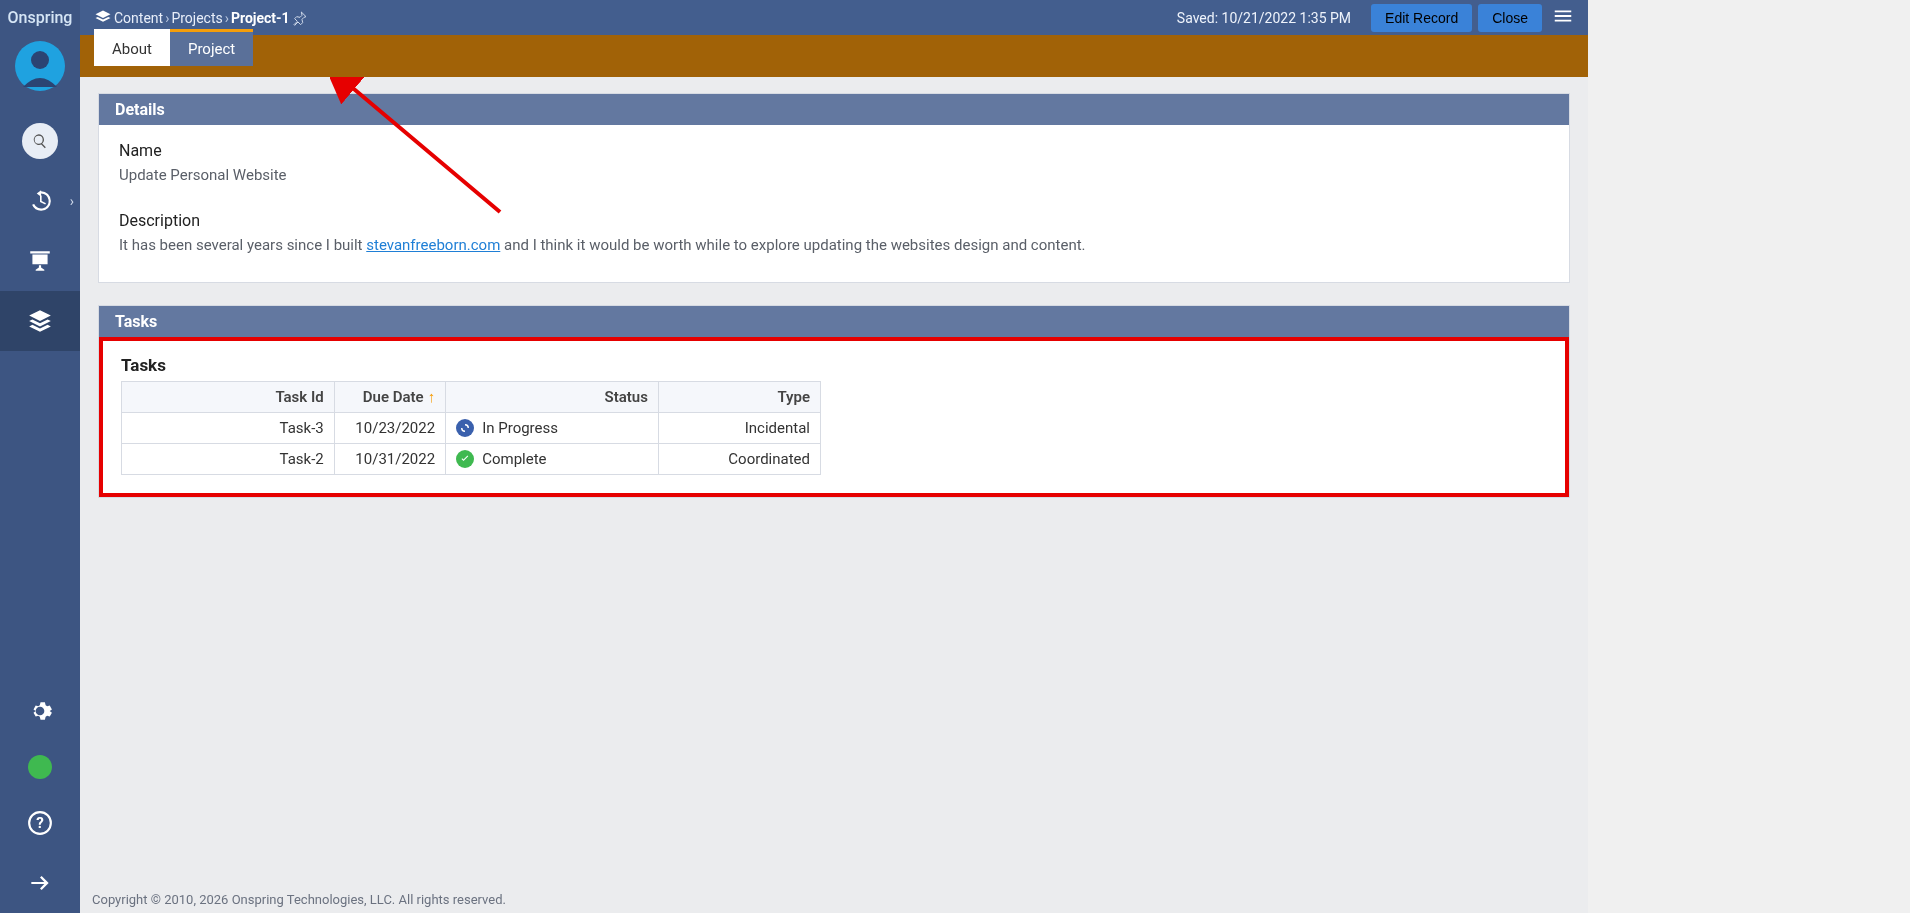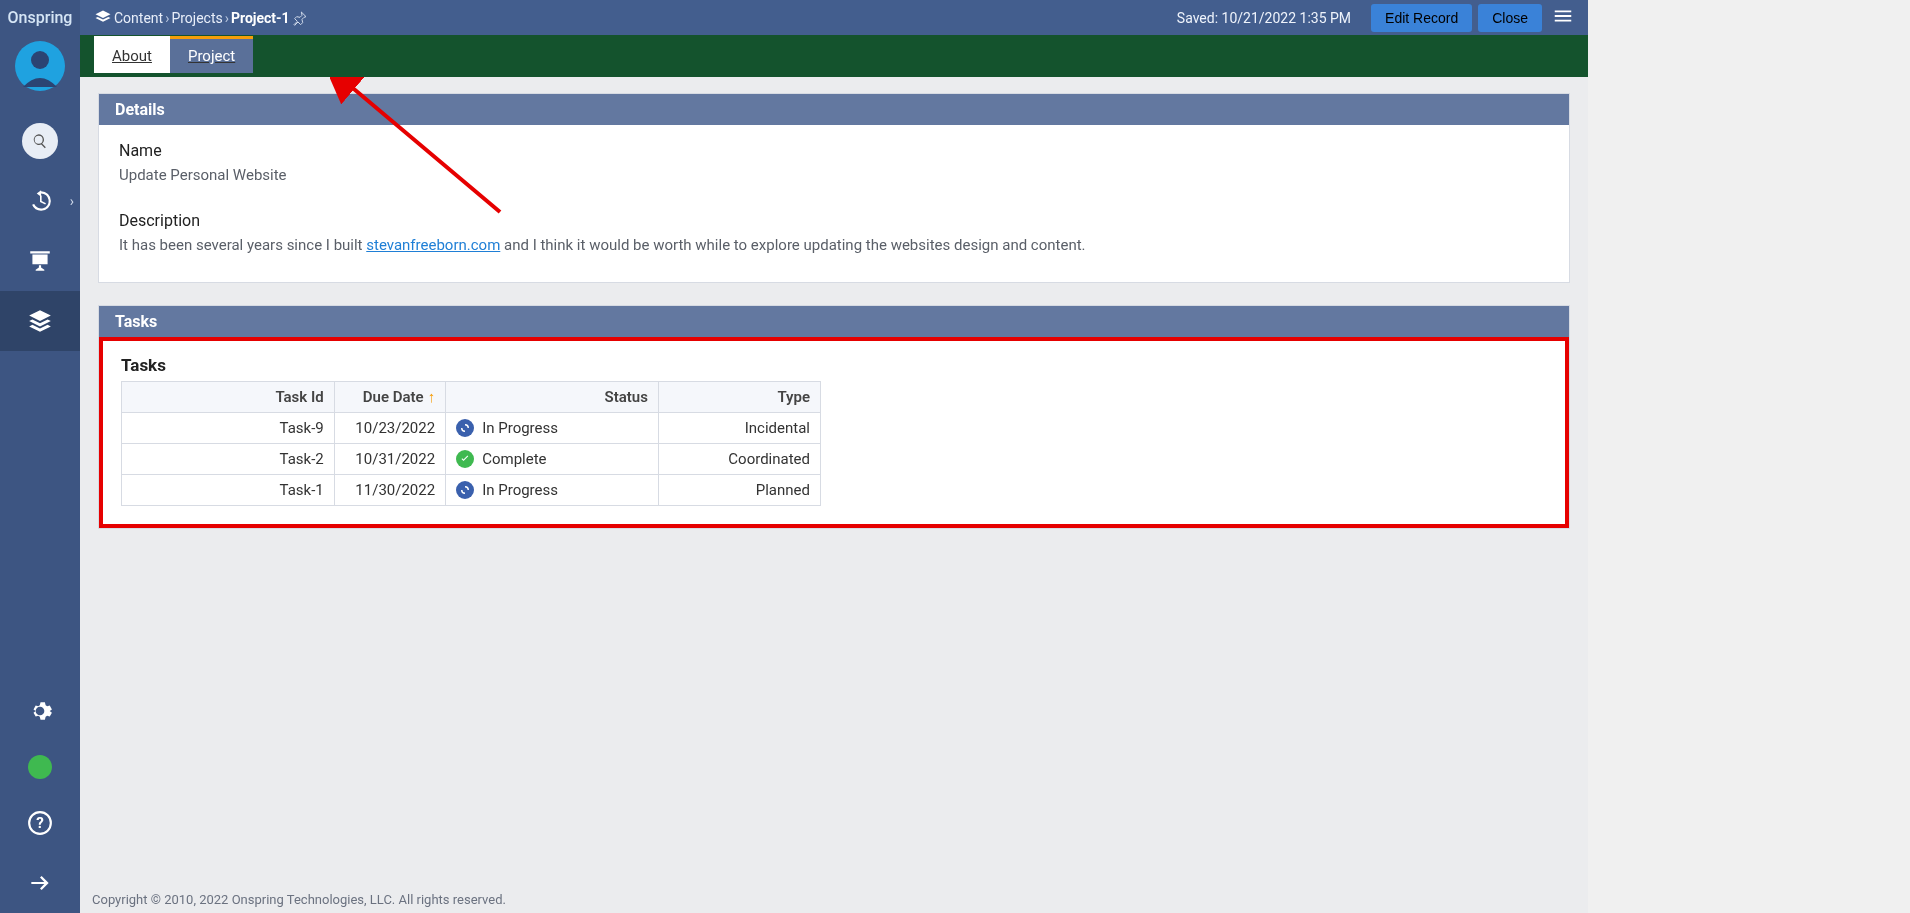--- a/index.html
+++ b/index.html
@@ -23,21 +23,21 @@
 .breadcrumb { display: flex; align-items: center; gap: 2px; flex: 1; }
 .breadcrumb .stack-icon { width:18px; height:18px; fill:#fff; }
 .breadcrumb a { color: #e8eef9; cursor: pointer; }
 .breadcrumb .sep { color: #b8c6de; }
 .breadcrumb .current { font-weight: 700; color: #fff; }
 .breadcrumb .pin { width:16px; height:16px; stroke:#cfd9ea; fill:none; }
 .saved { margin-right: 14px; font-size: 14px; color: #eef3fb; }
 .btn { background: #3a82d8; border: none; color: #000000; padding: 6px 14px; font-size: 14px; border-radius: 3px; margin-left: 6px; cursor: pointer; }
 .hamburger { margin-left: 10px; cursor:pointer; }
 .hamburger svg { width:22px; height:22px; fill:#fff; }
-.subbar { height: 42px; background: #14532d; display:flex; align-items: flex-end; padding: 4px 14px; text-decoration: underline; }
+.subbar { height: 42px; background: #a16207; display:flex; align-items: flex-end; padding: 11px 14px; }
 .tabs { display: flex; }
 .tab { padding: 8px 18px; font-size: 15px; cursor: pointer; background: #dde3ec; }
 .tab.about { background: #fff; color: #333; border-top: 3px solid #fff; }
 .tab.project { background: #5a7099; color: #fff; border-top: 3px solid #f59e0b; }
 .content { flex: 1; overflow: auto; padding: 16px 18px 8px; background: #ebecee; position: relative; }
 .panel { margin-bottom: 22px; background: #fff; border: 1px solid #d7dbe3; }
 .panel-header { background: #6378a0; color: #fff; font-weight: 700; font-size: 16px; padding: 6px 16px; }
 .panel-body { padding: 16px 20px 22px; }
 .field { margin-bottom: 24px; }
 .field-label { font-weight: 400; font-size: 16px; color:#222; margin-bottom: 4px; }
@@ -185,21 +185,21 @@
             <thead>
               <tr>
                 <th style="width:210px;"><span>Task Id</span></th>
                 <th style="width:110px;"><span>Due Date</span><span class="sort-arrow">↑</span></th>
                 <th style="width:210px;"><span>Status</span></th>
                 <th style="width:160px;"><span>Type</span></th>
               </tr>
             </thead>
             <tbody id="tasks-body">
                   <tr>
-                    <td>Task-9</td>
+                    <td>Task-3</td>
                     <td>10/23/2022</td>
                     <td>
                       <div class="status-cell">
                         <span class="status-icon inprog">
                           <svg viewBox="0 0 24 24">
                             <path d="M12 4a8 8 0 018 8h-3a5 5 0 00-5-5V4zm0 16a8 8 0 01-8-8h3a5 5 0 005 5v3z"></path>
                           </svg>
                         </span>
                         <span>In Progress</span>
                       </div>
@@ -214,39 +214,24 @@
                         <span class="status-icon complete">
                           <svg viewBox="0 0 24 24">
                             <path d="M9 16l-4-4 1.5-1.5L9 13l8-8L18.5 6.5z"></path>
                           </svg>
                         </span>
                         <span>Complete</span>
                       </div>
                     </td>
                     <td>Coordinated</td>
                   </tr>
-                  <tr>
-                    <td>Task-1</td>
-                    <td>11/30/2022</td>
-                    <td>
-                      <div class="status-cell">
-                        <span class="status-icon inprog">
-                          <svg viewBox="0 0 24 24">
-                            <path d="M12 4a8 8 0 018 8h-3a5 5 0 00-5-5V4zm0 16a8 8 0 01-8-8h3a5 5 0 005 5v3z"></path>
-                          </svg>
-                        </span>
-                        <span>In Progress</span>
-                      </div>
-                    </td>
-                    <td>Planned</td>
-                  </tr>
                 </tbody>
           </table>
         </div>
         </div>
       </div>
     </div>
 
     <div class="footer">
-      <span>Copyright © 2010, 2022 Onspring Technologies, LLC. All rights reserved.</span>
+      <span>Copyright © 2010, 2026 Onspring Technologies, LLC. All rights reserved.</span>
     </div>
   </div>
 </div>
 
 </body></html>

